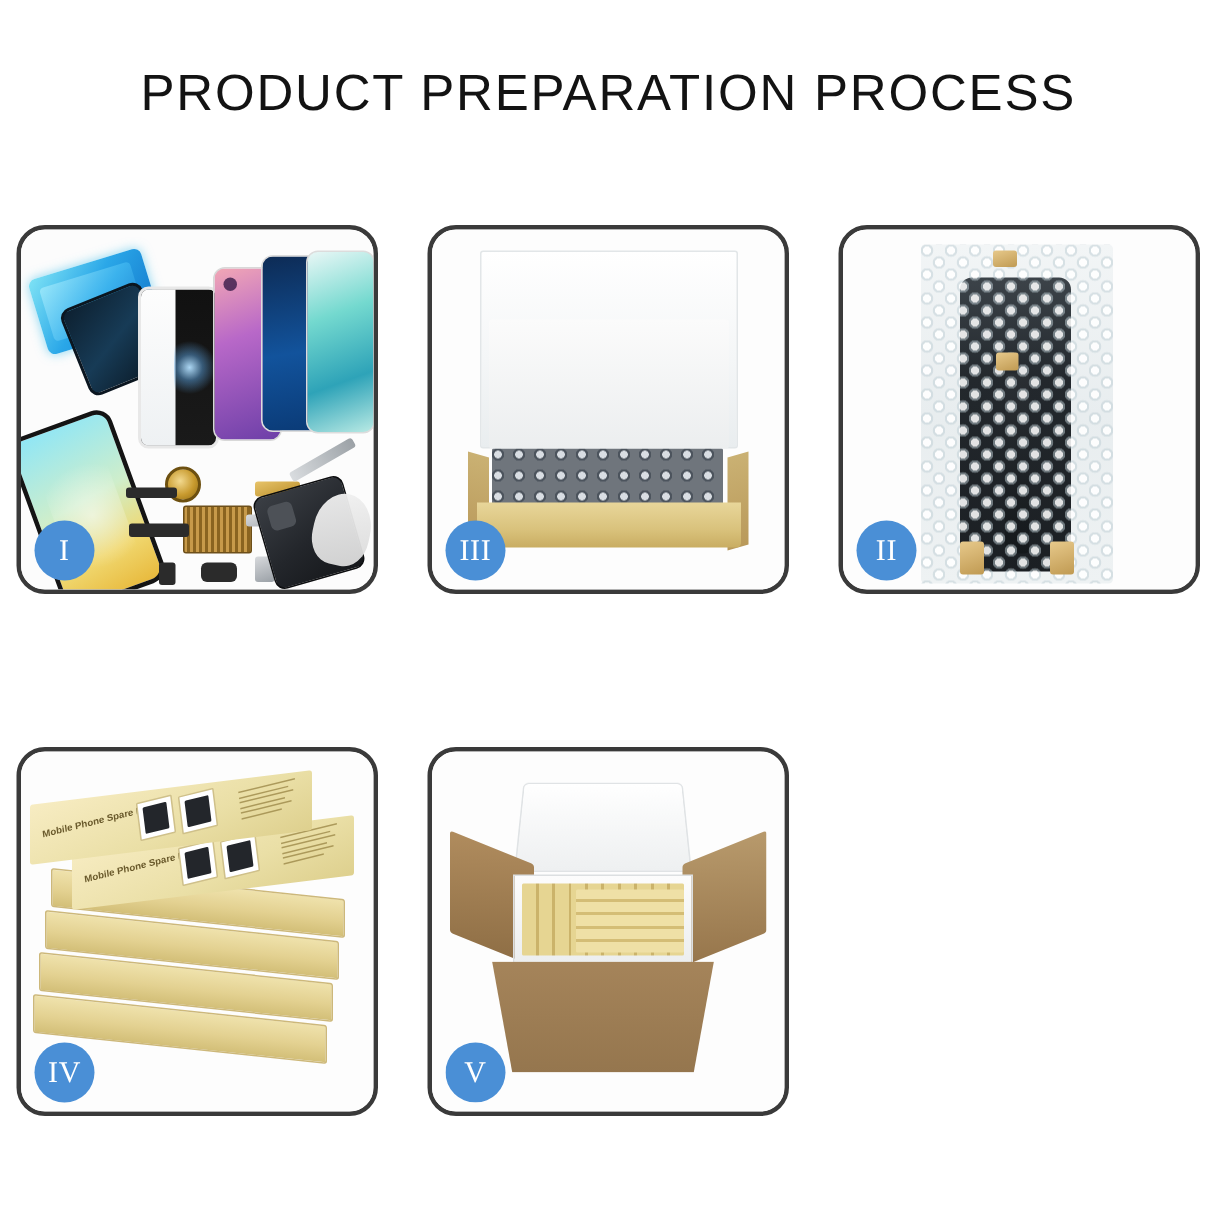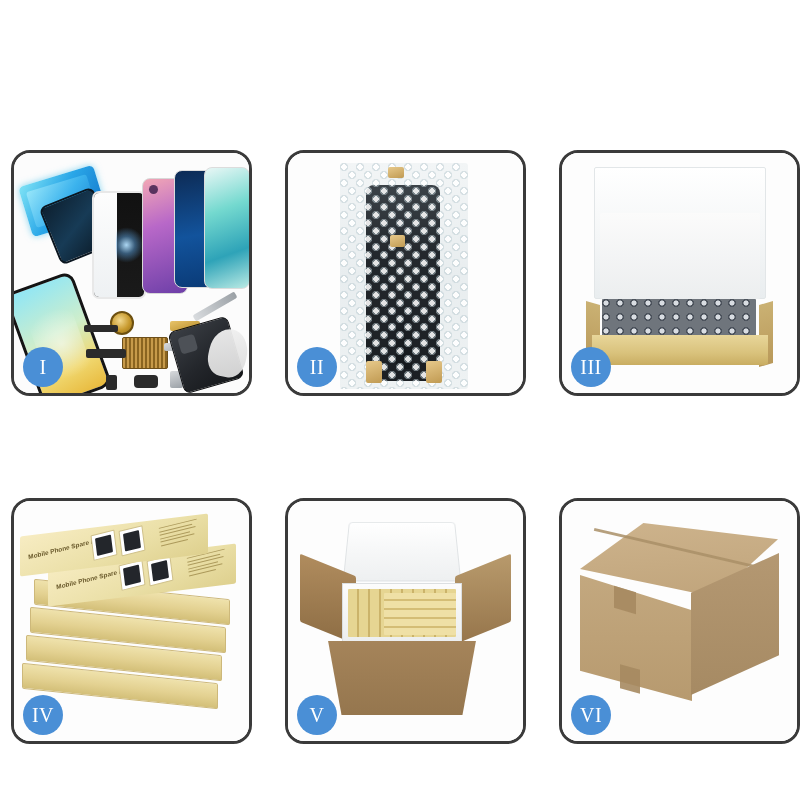--- a/index.html
+++ b/index.html
@@ -355,20 +355,21 @@
     position:absolute; background:#a68a60; opacity:.9;
   }
 
 </style>
 </head>
 <body>
 
 <div class="page">
 
   <div class="header">
+    <h1 class="page-title">PRODUCT PREPARATION PROCESS</h1>
   </div>
 
   <div class="grid">
 
     <div class="panel">
       <div class="panel-photo p1">
         <div class="scr-a"></div>
         <div class="scr-b"></div>
 
         <div class="phone-black">
@@ -388,47 +389,47 @@
         <div class="chip" style="left:120px; top:222px; width:24px; height:13px; border-radius:4px;"></div>
         <div class="chip silver" style="left:150px; top:190px; width:34px; height:8px;"></div>
         <div class="chip" style="left:92px; top:222px; width:11px; height:15px;"></div>
         <div class="chip silver" style="left:156px; top:218px; width:13px; height:17px;"></div>
 
         <div class="backplate"></div>
         <div class="tweezer"></div>
         <div class="hand-tip"></div>
 
         <div class="badge">I</div>
+      </div>
+    </div>
+
+    <div class="panel">
+      <div class="panel-photo p3">
+        <div class="box3-lid"></div>
+        <div class="box3-foam"></div>
+        <div class="box3-bubbles"></div>
+        <div class="box3-side"></div>
+        <div class="box3-side-r"></div>
+        <div class="box3-front"></div>
+        <div class="badge">III</div>
       </div>
     </div>
 
     <div class="panel">
       <div class="panel-photo p2">
         <div class="bubble-bag">
           <div class="lcd-inner"></div>
           <div class="lcd-flex"></div>
           <div class="tape" style="left:48px; top:4px; width:16px; height:11px;"></div>
           <div class="tape" style="left:50px; top:72px; width:15px; height:12px;"></div>
           <div class="tape" style="left:26px; bottom:6px; width:16px; height:22px;"></div>
           <div class="tape" style="right:26px; bottom:6px; width:16px; height:22px;"></div>
           <div class="bubbles"></div>
         </div>
         <div class="badge">II</div>
-      </div>
-    </div>
-
-    <div class="panel">
-      <div class="panel-photo p3">
-        <div class="box3-lid"></div>
-        <div class="box3-foam"></div>
-        <div class="box3-bubbles"></div>
-        <div class="box3-side"></div>
-        <div class="box3-side-r"></div>
-        <div class="box3-front"></div>
-        <div class="badge">III</div>
       </div>
     </div>
 
     <div class="panel">
       <div class="panel-photo p4">
         <div class="stack">
 
           <div class="gbox" style="left:2px;  top:152px; width:196px; height:26px; transform:skewY(6deg);"></div>
           <div class="gbox" style="left:6px;  top:124px; width:196px; height:26px; transform:skewY(6deg);"></div>
           <div class="gbox" style="left:10px; top:96px;  width:196px; height:26px; transform:skewY(6deg);"></div>
@@ -481,26 +482,15 @@
         <div class="flap-l"></div>
         <div class="flap-r"></div>
         <div class="foam-box"></div>
         <div class="gold-strips"></div>
         <div class="gold-strips2"></div>
         <div class="carton-front"></div>
         <div class="badge">V</div>
       </div>
     </div>
 
-    <div class="panel">
-      <div class="panel-photo p6">
-        <div class="c-top"></div>
-        <div class="c-top-seam"></div>
-        <div class="c-left"></div>
-        <div class="c-right"></div>
-        <div class="c-tape" style="left:52px; top:88px; width:22px; height:22px; transform:skewY(16deg);"></div>
-        <div class="c-tape" style="left:58px; top:166px; width:20px; height:24px; transform:skewY(16deg);"></div>
-        <div class="badge">VI</div>
-      </div>
-    </div>
 
   </div>
 </div>
 
 </body></html>

